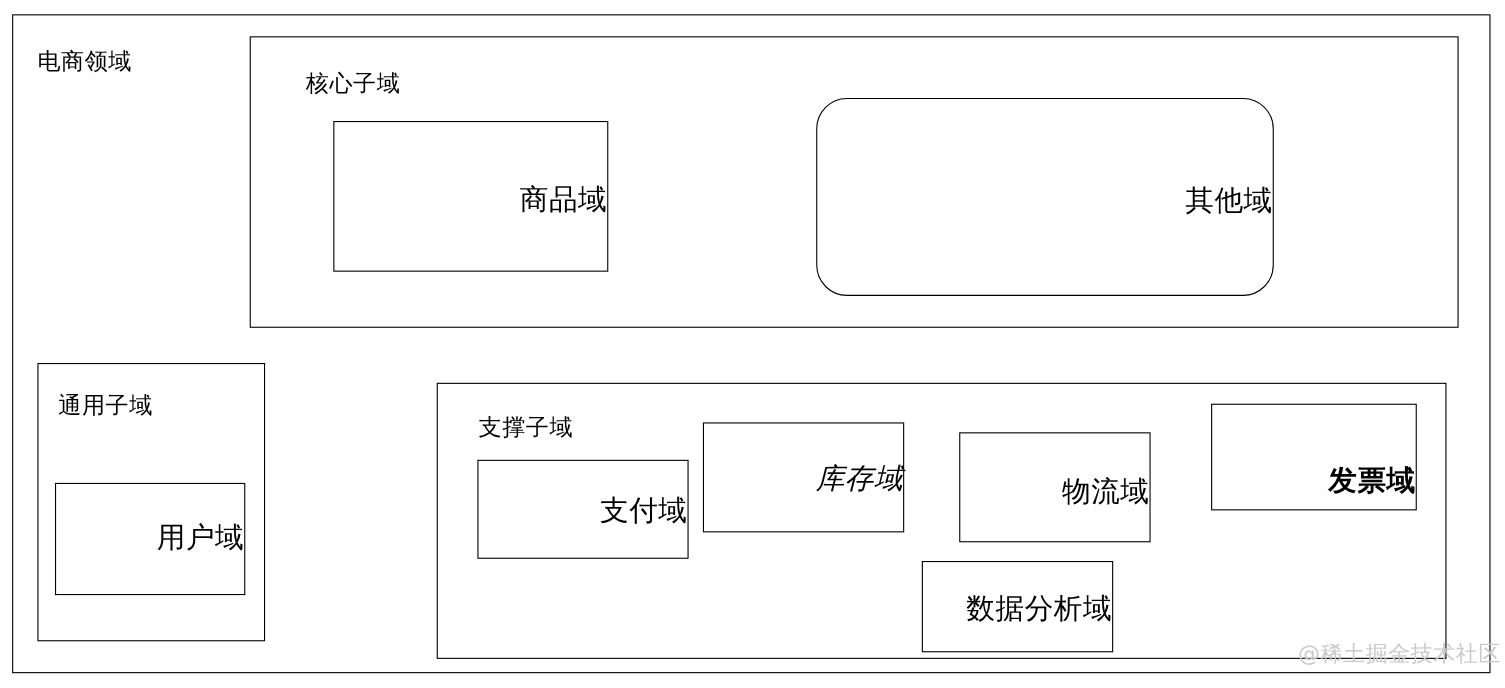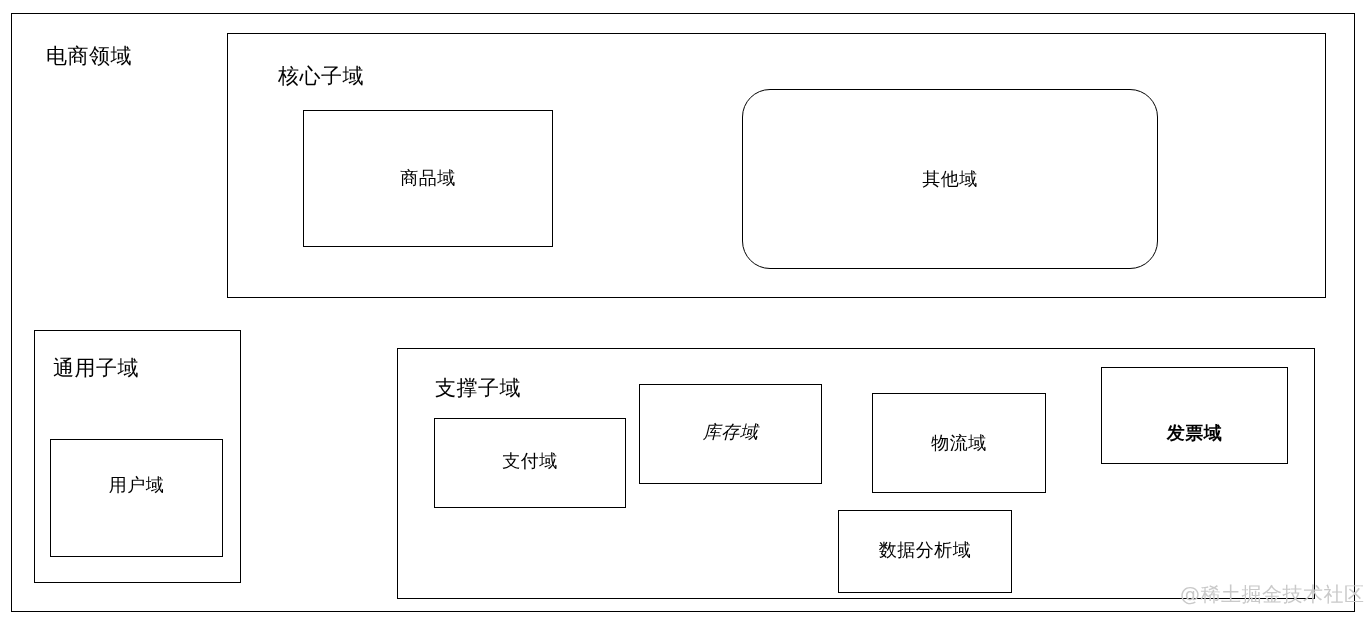--- a/index.html
+++ b/index.html
@@ -33,44 +33,44 @@
     line-height: 1;
     white-space: nowrap;
     color: #000000;
     letter-spacing: 0.5px;
   }
   
   .leaf-label {
     position: absolute;
     left: 0;
     right: 0;
-    text-align: center;
-    font-size: 18px;
+    text-align: right;
+    font-size: 26px;
     line-height: 1;
     white-space: nowrap;
     color: #000000;
     letter-spacing: 0.5px;
   }
 
   
   #domain-root { left: 11px;  top: 13px;  width: 1344px; height: 599px; }
-  #domain-root-label { left: 46px; top: 46px; }
+  #domain-root-label { left: 34px; top: 46px; }
 
   
   #core-subdomain        { left: 227px; top: 33px;  width: 1099px; height: 265px; }
   #core-subdomain-label  { left: 278px; top: 66px; }
   #domain-product        { left: 303px; top: 110px; width: 250px;  height: 137px; }
   #domain-product-label  { top: 58px; }
   #domain-other          { left: 742px; top: 89px;  width: 416px;  height: 180px; border-radius: 28px; }
   #domain-other-label    { top: 80px; }
 
   
   #generic-subdomain       { left: 34px; top: 330px; width: 207px; height: 253px; }
   #generic-subdomain-label { left: 53px; top: 358px; }
-  #domain-user             { left: 50px; top: 439px; width: 173px; height: 118px; }
+  #domain-user             { left: 50px; top: 439px; width: 173px; height: 102px; }
   #domain-user-label       { top: 36px; }
 
   
   #supporting-subdomain       { left: 397px; top: 348px; width: 918px; height: 251px; }
   #supporting-subdomain-label { left: 435px; top: 378px; }
   #domain-payment        { left: 434px;  top: 418px; width: 192px; height: 90px; }
   #domain-payment-label  { top: 33px; }
   #domain-inventory      { left: 639px;  top: 384px; width: 183px; height: 100px; font-style: italic; }
   #domain-inventory-label{ top: 38px; }
   #domain-logistics      { left: 872px;  top: 372px; width: 174px; height: 100px; margin-top: 21px; }

